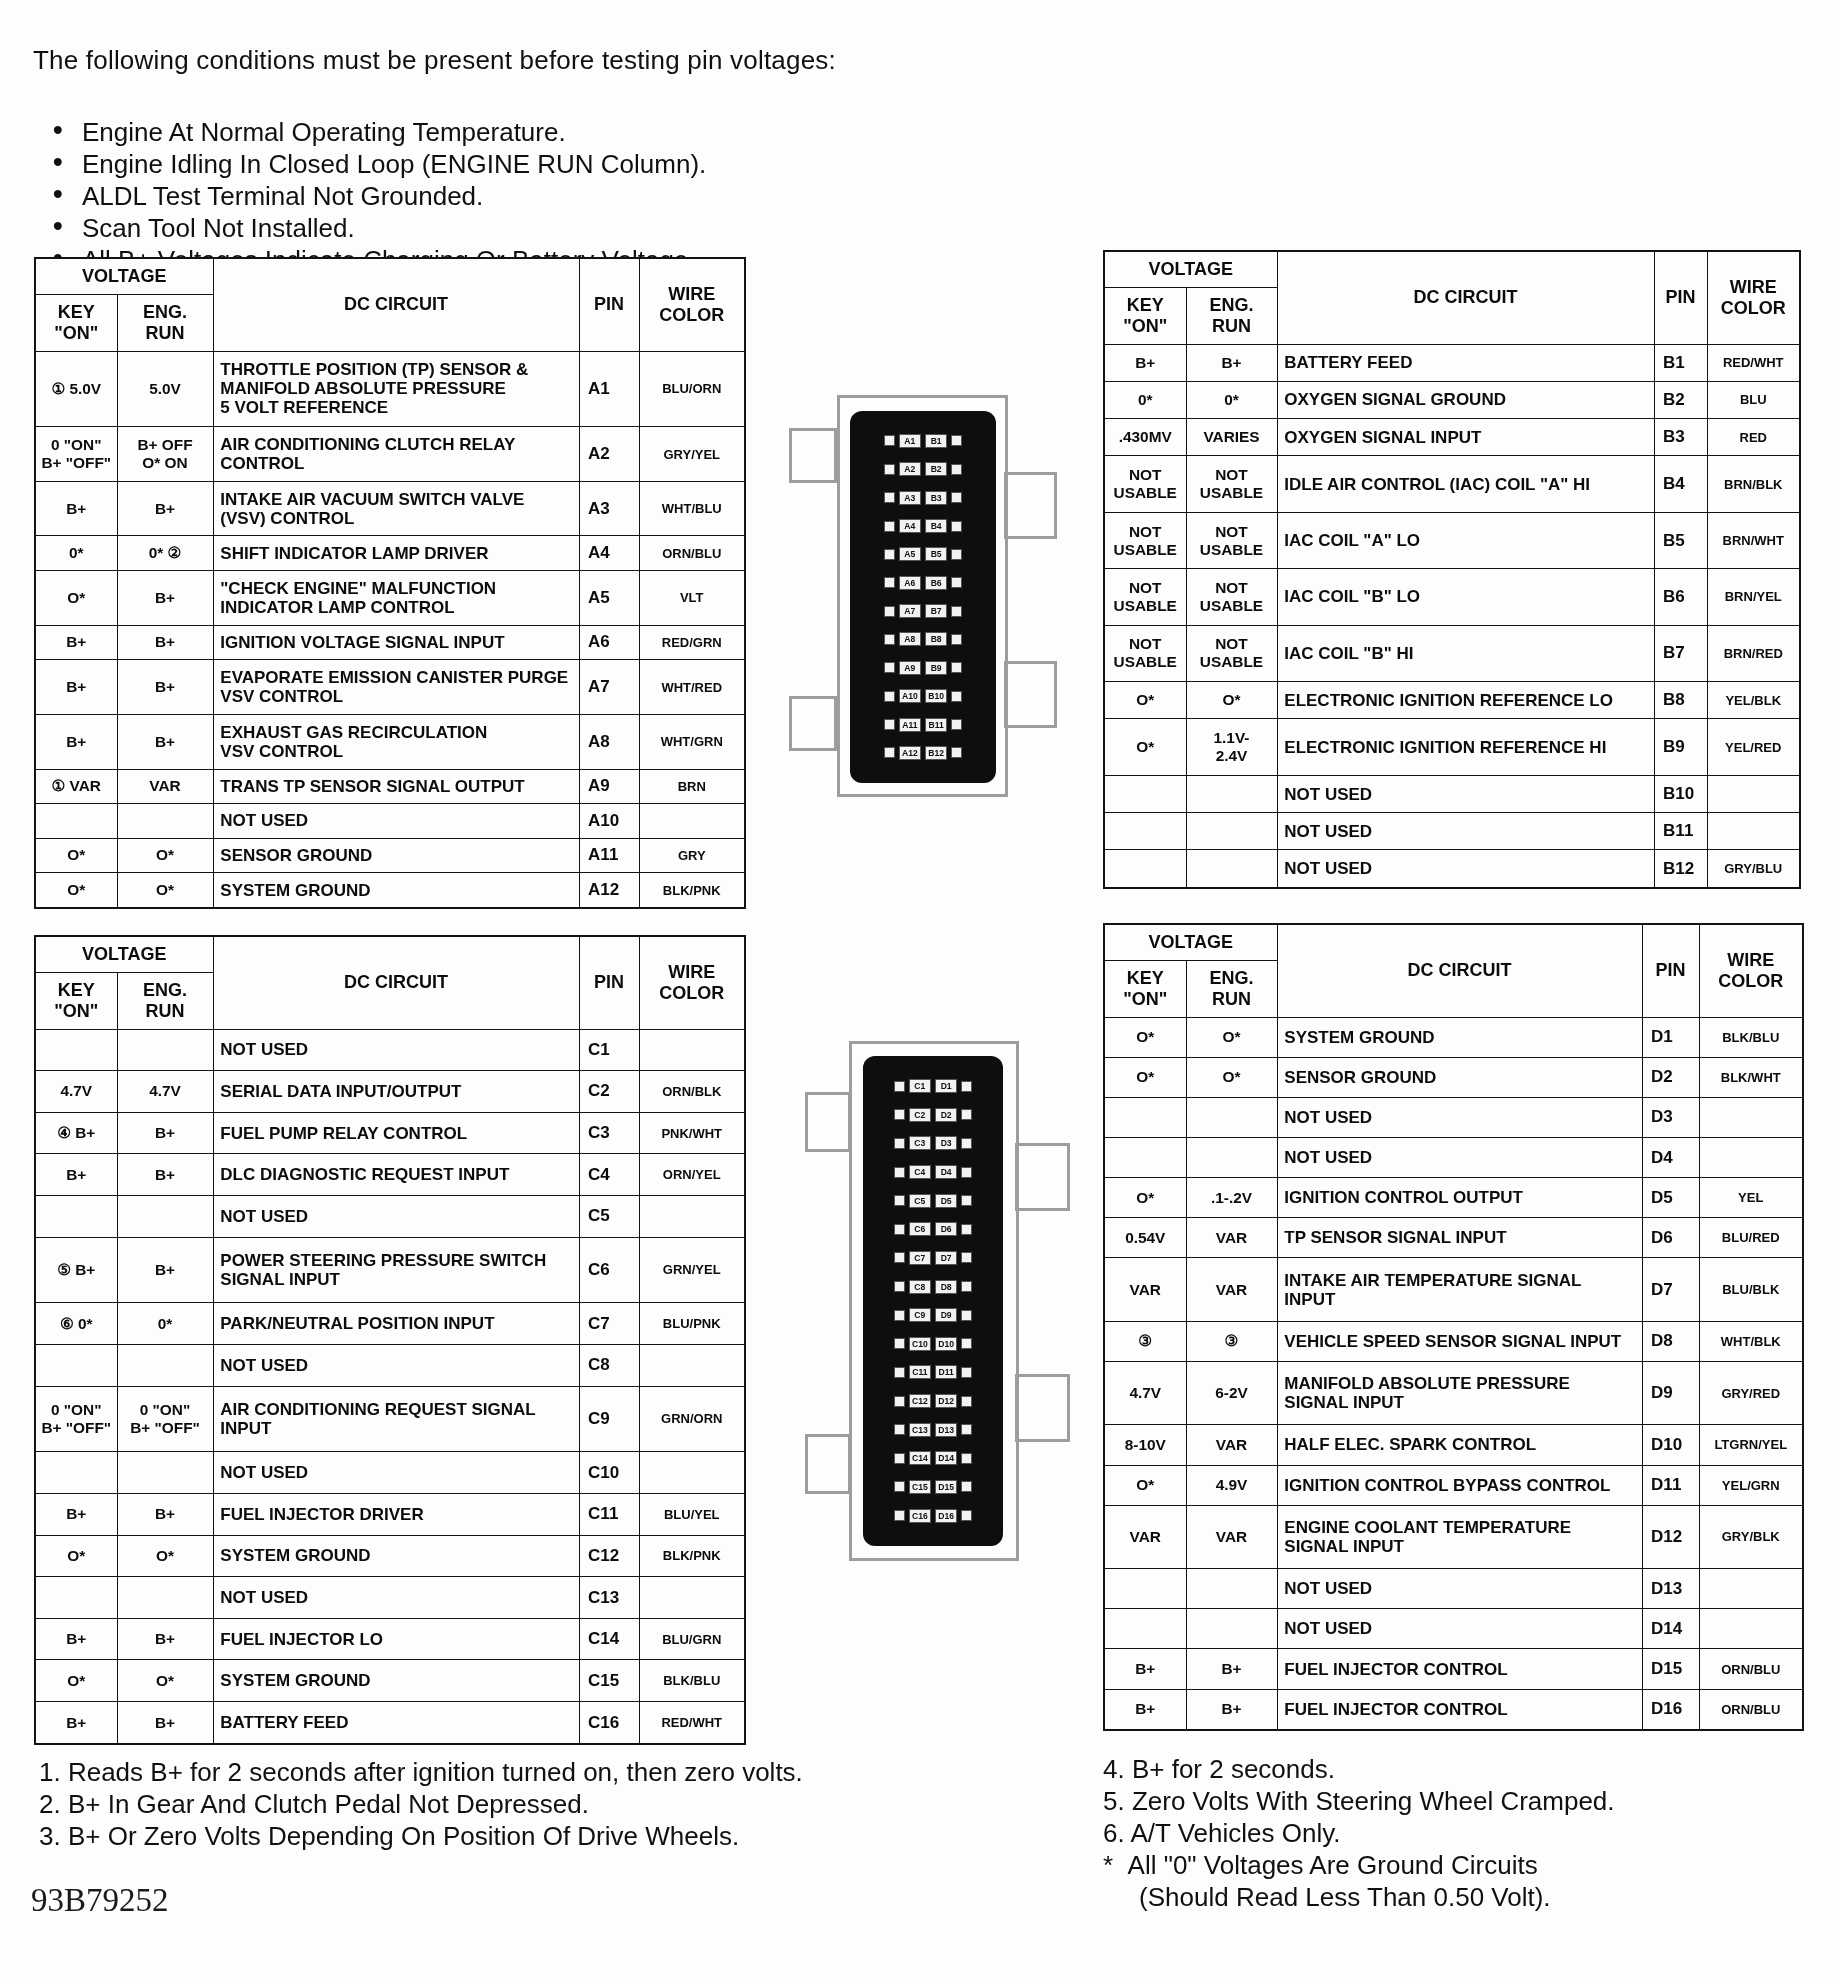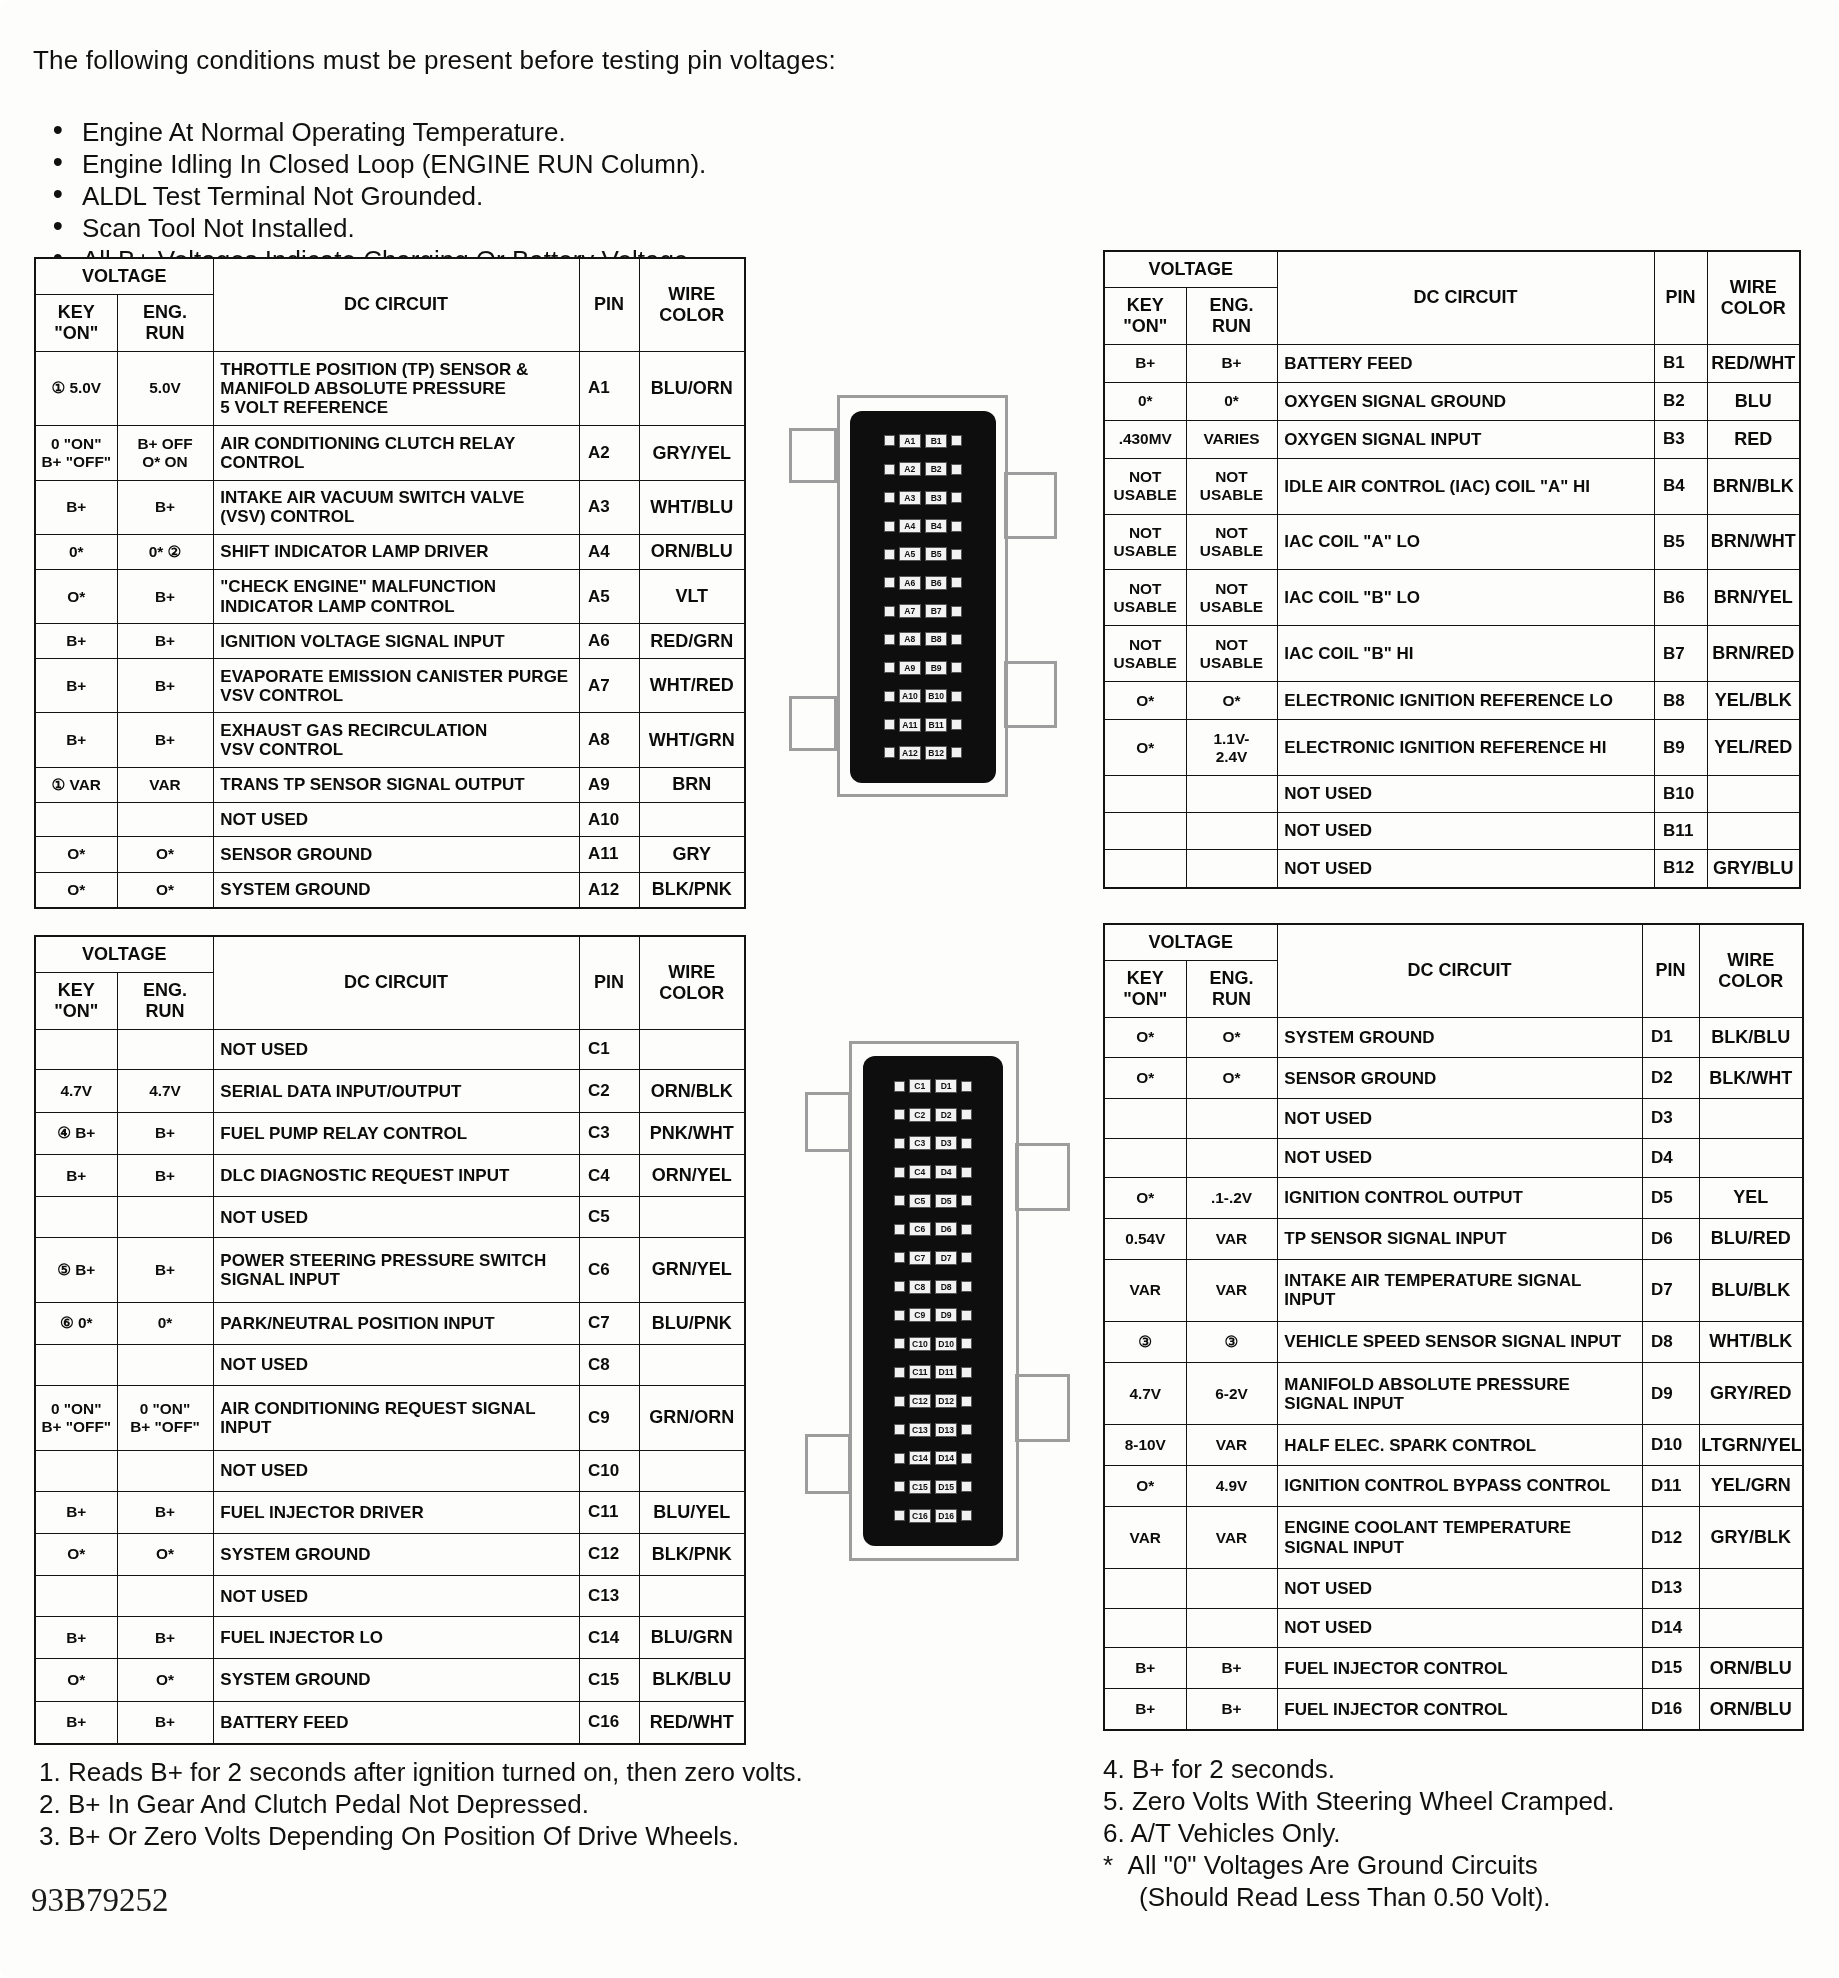--- a/index.html
+++ b/index.html
@@ -32,21 +32,21 @@
     border:1.7px solid #131313; font-weight:bold; color:#0c0c0c;
     white-space:pre-line; vertical-align:middle; overflow:hidden;
   }
   .pinout th { font-size:18px; text-align:center; padding:3.4px 1.7px; }
   .pinout thead tr.h-row1 { height:36px; }
   .pinout thead tr.h-row2 { height:57px; }
   .pinout td { font-size:17px; padding:5.1px 6.8px; }
   .pinout td.c-key, .pinout td.c-eng { text-align:center; font-size:15.4px; padding:5.1px 1.7px; }
   .pinout td.c-circuit { text-align:left; line-height:1.12; }
   .pinout td.c-pin { text-align:left; padding-left:8.6px; }
-  .pinout td.c-wire { text-align:center; font-size:18px; padding:5.1px 1.7px; }
+  .pinout td.c-wire { text-align:center; font-size:13px; padding:5.1px 1.7px; }
   #tableA { left:34px;   top:257px;  width:711px; height:652px; }
   #tableB { left:1103px; top:250px;  width:696px; height:639px; }
   #tableC { left:34px;   top:935px; width:711px; height:810px; }
   #tableD { left:1103px; top:923px; width:698px; height:808px; }
   
   .connector { position:absolute; }
   .conn-outline { position:absolute; border:3.4px solid #9d9d9d; background:transparent; }
   .conn-body {
     position:absolute; background:#0e0e0e; border-radius:12px;
     display:flex; flex-direction:column; justify-content:space-evenly; align-items:center;

